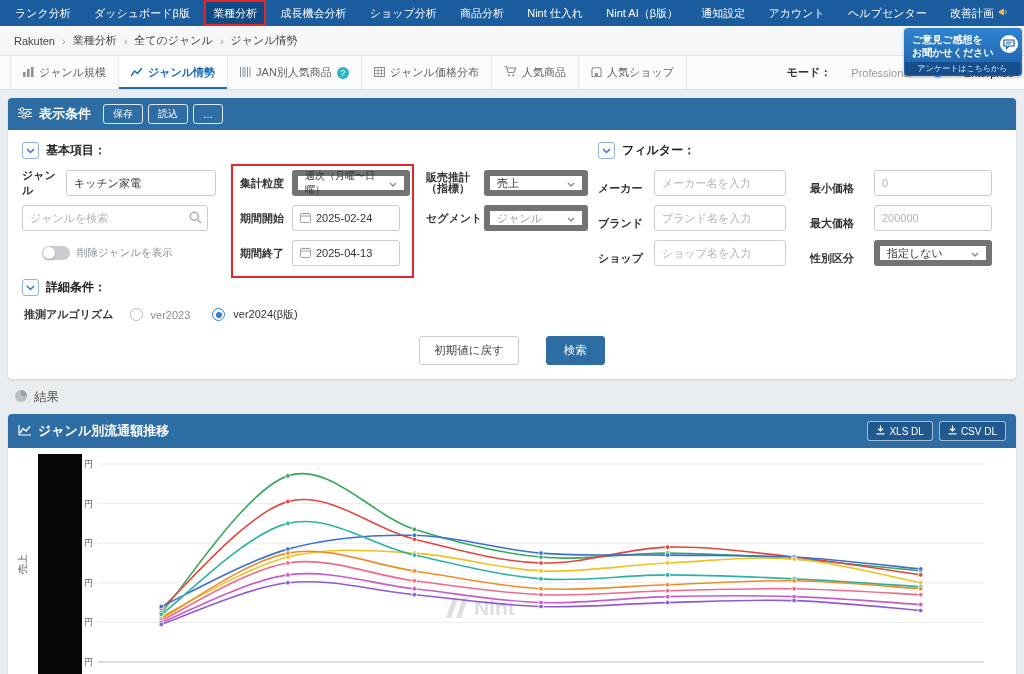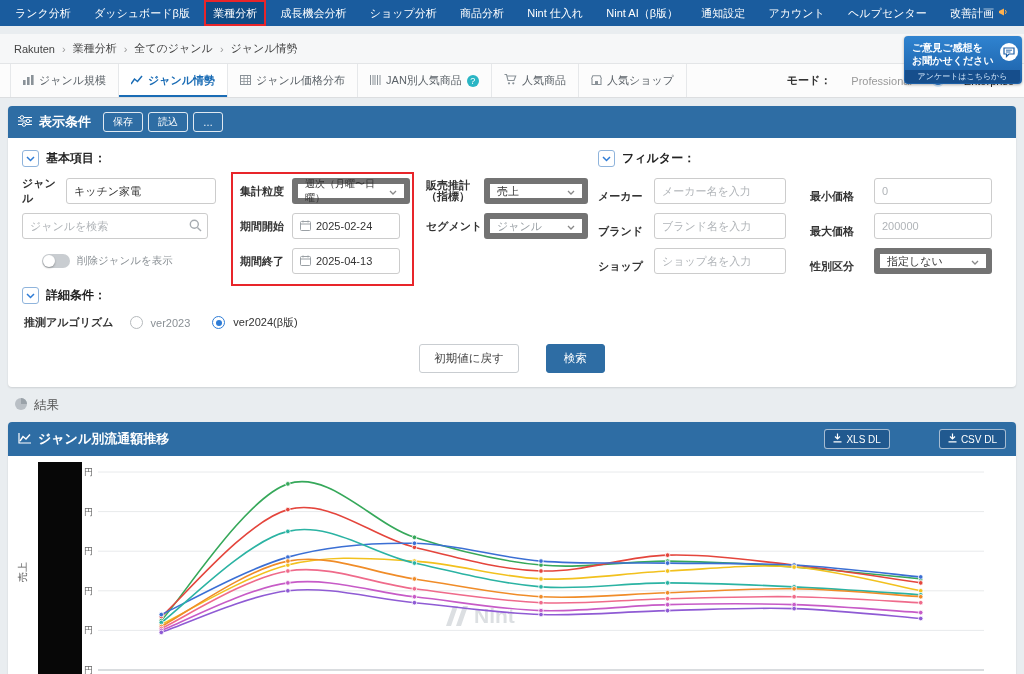--- a/index.html
+++ b/index.html
@@ -5,21 +5,21 @@
   * { margin:0; padding:0; box-sizing:border-box; }
   html,body { width:1024px; height:674px; overflow:hidden; }
   body { font-family:"Liberation Sans","DejaVu Sans",sans-serif; font-size:11px; background:#e9edf0; color:#333; }
 
   
   .topnav { display:flex; align-items:stretch; justify-content:space-between; background:#1a5c9e; height:26px; padding:0 6px; }
   .topnav .item { display:flex; align-items:center; gap:4px; color:#fff; font-size:11px; padding:0 9px; cursor:pointer; white-space:nowrap; }
   .topnav .item.active { background:#0f4b85; outline:2px solid #e8252a; outline-offset:-2px; }
 
   
-  .crumbbar { position:relative; height:30px; background:#f6f7f8; border-bottom:1px solid #e3e5e7; display:flex; align-items:center; padding:0 14px; color:#444;margin-top:8px; }
+  .crumbbar { position:relative; height:30px; background:#f6f7f8; border-bottom:1px solid #e3e5e7; display:flex; align-items:center; padding:0 14px; color:#444; }
   .crumbbar .sep { margin:0 7px; color:#999; }
 
   .feedback { position:absolute; top:2px; right:2px; width:118px; z-index:50; background:linear-gradient(#2f83d0,#1c5fa6); border-radius:4px; padding:5px 26px 3px 8px; color:#fff; box-shadow:0 1px 3px rgba(0,0,0,.3); }
   .feedback .l1,.feedback .l2 { font-size:10px; font-weight:bold; line-height:13px; white-space:nowrap; }
   .feedback .l3 { font-size:8px; color:#d9ecff; background:#164e8c; margin:3px -24px -2px -7px; padding:1px 4px; text-align:center; border-radius:0 0 3px 3px; white-space:nowrap; }
   .feedback .fb-icon { position:absolute; right:4px; top:7px; width:18px; height:18px; background:#fff; border-radius:50%; display:flex; align-items:center; justify-content:center; }
 
   
   .tabbar { height:34px; background:#fcfcfc; border-bottom:1px solid #dcdee0; display:flex; align-items:stretch; padding-left:10px; }
   .tab { display:flex; align-items:center; gap:5px; padding:0 12px; font-size:11px; color:#5b6268; border-right:1px solid #e6e8ea; cursor:pointer; white-space:nowrap; }
@@ -33,21 +33,21 @@
   .mode .ent { color:#222; }
 
   
   .content { padding:8px; }
   .card { background:#fff; border-radius:4px; box-shadow:0 1px 2px rgba(0,0,0,.12); margin-bottom:8px; }
   .card-head { background:#2e6da4; border-radius:4px 4px 0 0; height:32px; display:flex; align-items:center; padding:0 10px; }
   .card-head .htitle { color:#fff; font-weight:bold; font-size:13px; margin-left:7px; }
   .head-btns { margin-left:12px; display:flex; gap:5px; }
   .hbtn { background:transparent; border:1px solid rgba(255,255,255,.85); color:#fff; font-size:10px; padding:2px 9px; border-radius:3px; cursor:pointer; font-family:inherit; }
   .head-right { margin-left:auto; display:flex; gap:6px; }
-  .dlbtn { background:#21598f; border:1px solid rgba(255,255,255,.6); color:#fff; font-size:10px; padding:3px 8px; border-radius:3px; cursor:pointer; display:flex; align-items:center; gap:4px; font-family:inherit;margin-left:43px; }
+  .dlbtn { background:#21598f; border:1px solid rgba(255,255,255,.6); color:#fff; font-size:10px; padding:3px 8px; border-radius:3px; cursor:pointer; display:flex; align-items:center; gap:4px; font-family:inherit; }
 
   
   .card-body { padding:12px 14px 14px; }
   .form-grid { display:flex; }
   .col-left { width:570px; }
   .col-right { flex:1; padding-left:6px; }
   .section-head { display:flex; align-items:center; margin-bottom:11px; }
   .chev-btn { width:17px; height:17px; border:1px solid #8fb4dc; border-radius:3px; display:flex; align-items:center; justify-content:center; background:#fff; cursor:pointer; }
   .section-head .stitle { font-weight:bold; font-size:12px; color:#222; margin-left:7px; }
   .left-cols { display:flex; }
@@ -174,31 +174,31 @@
     <span>ジャンル規模</span>
   </div>
   <div class="tab active">
     <span><svg width="12" height="10" viewBox="0 0 12 10">
           <polyline points="0,9 3.5,4 6.5,6.5 11,1" fill="none" stroke="#1a6cb5" stroke-width="1.5"></polyline>
         </svg></span>
     <span>ジャンル情勢</span>
   </div>
   <div class="tab">
     <span><svg width="11" height="10" viewBox="0 0 11 10">
+          <path d="M0.5 0 v10 M3 0 v10 M5 0 v10 M7.5 0 v10 M10 0 v10" stroke="#8a9298" stroke-width="1"></path>
+        </svg></span>
+    <span>JAN別人気商品</span>
+    <span class="qbadge">?</span>
+  </div>
+  <div class="tab">
+    <span><svg width="11" height="10" viewBox="0 0 11 10">
           <rect x="0.5" y="0.5" width="10" height="9" fill="none" stroke="#8a9298"></rect>
           <path d="M0.5 3.5 h10 M0.5 6.5 h10 M4 0.5 v9 M7.5 0.5 v9" stroke="#8a9298" stroke-width="0.8"></path>
         </svg></span>
     <span>ジャンル価格分布</span>
-  </div>
-  <div class="tab">
-    <span><svg width="11" height="10" viewBox="0 0 11 10">
-          <path d="M0.5 0 v10 M3 0 v10 M5 0 v10 M7.5 0 v10 M10 0 v10" stroke="#8a9298" stroke-width="1"></path>
-        </svg></span>
-    <span>JAN別人気商品</span>
-    <span class="qbadge">?</span>
   </div>
   <div class="tab">
     <span><svg width="13" height="11" viewBox="0 0 13 11">
           <path d="M0.5 0.5 h2 l1.5 6 h6 l1.7-4.5 H3.2" fill="none" stroke="#8a9298" stroke-width="1.1"></path>
           <circle cx="5" cy="9.3" r="1.1" fill="#8a9298"></circle>
           <circle cx="9.3" cy="9.3" r="1.1" fill="#8a9298"></circle>
         </svg></span>
     <span>人気商品</span>
   </div>
   <div class="tab">

